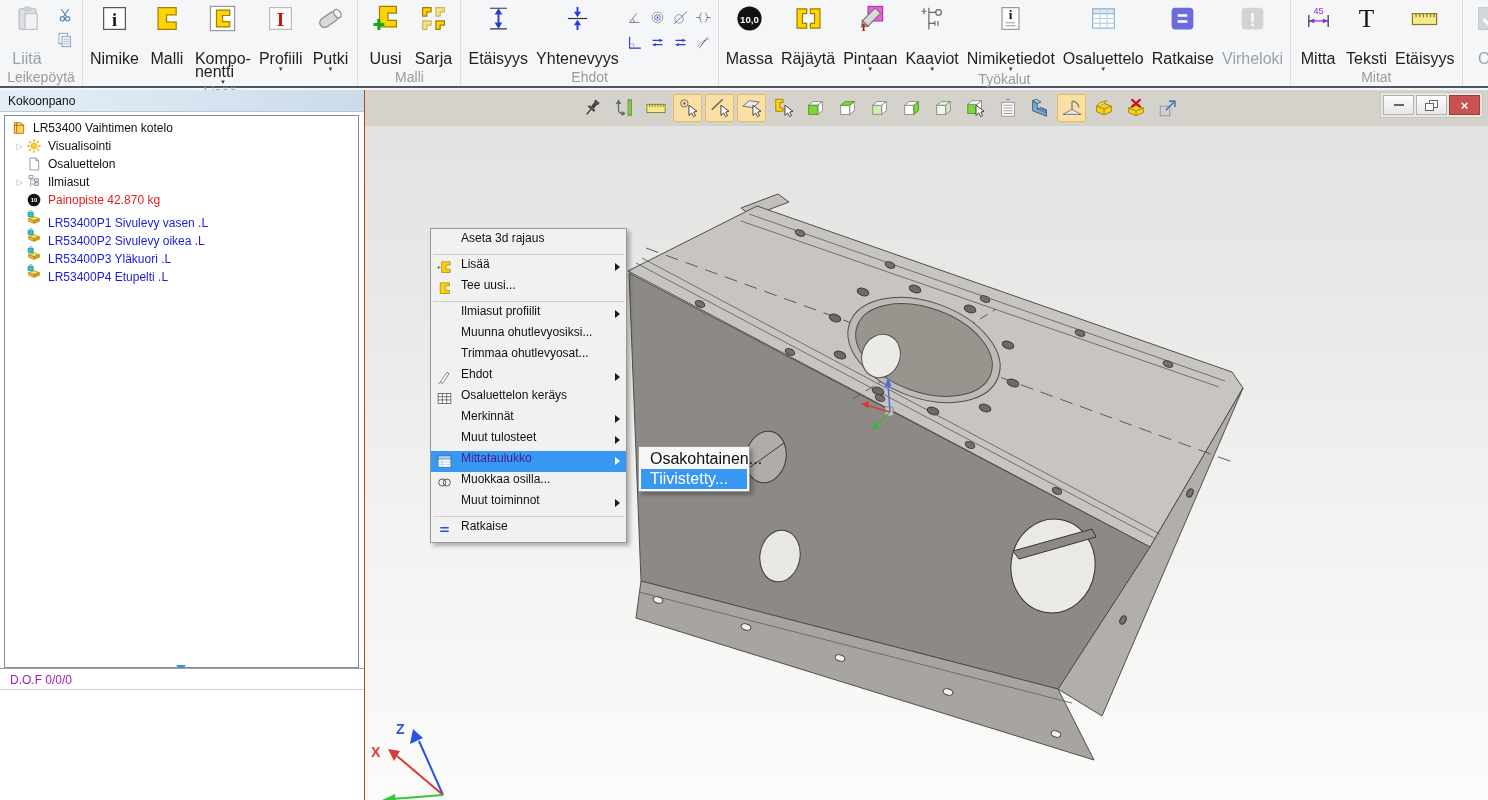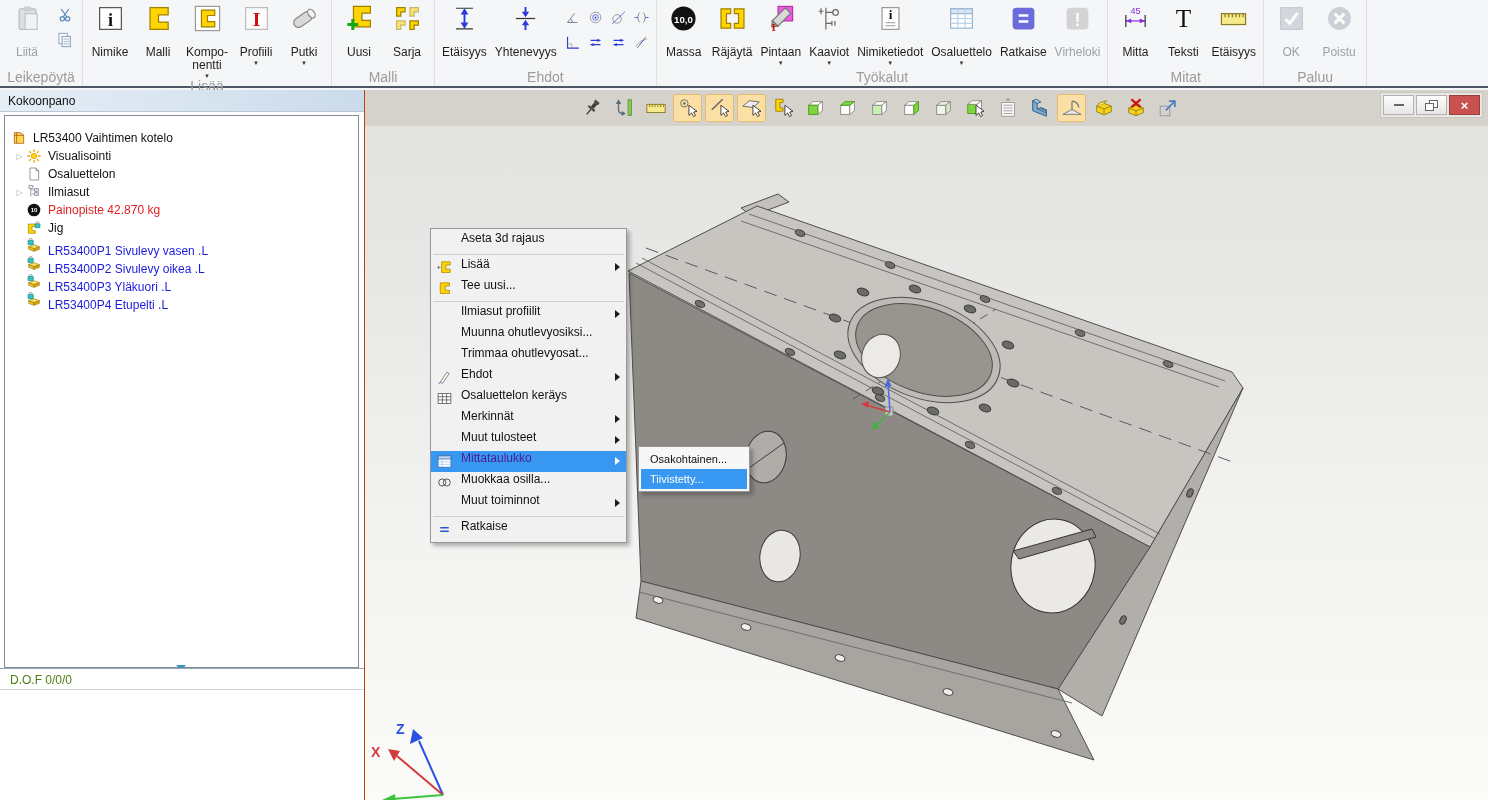--- a/index.html
+++ b/index.html
@@ -13,21 +13,21 @@
     position:absolute;left:0;top:0;width:1488px;height:88px;
     background:#f5f6f7;border-bottom:2px solid var(--ribbon-border,#4b5764);
     display:flex;align-items:stretch;box-sizing:border-box;
   }
   .rgroup{display:flex;flex-direction:column;border-right:1px solid #e0e0e0;padding:0 3px;}
   .rrow{flex:1;display:flex;align-items:flex-start;}
   .rgl{font-size:14px;color:#9b9b9b;text-align:center;height:16px;line-height:14px;}
   .rbtn{display:flex;flex-direction:column;align-items:center;min-width:40px;padding:3px 4px 0;cursor:default;}
   .ric{height:31px;display:flex;align-items:center;}
   .ric svg{width:29px;height:29px;}
-  .rlab{font-size:12px;line-height:13px;text-align:center;white-space:pre-line;color:#1e1e1e;margin-top:12px;}
+  .rlab{font-size:16px;line-height:13px;white-space:pre-line;color:#1e1e1e;margin-top:18px;}
   .rbtn.dis .rlab{color:#9aa2ab;}
   .rbtn.dis .ric{opacity:.6;filter:grayscale(55%);}
   .dd{font-size:6px;line-height:6px;color:#3a3a3a;margin-top:1px;}
   .rstack{display:flex;flex-direction:column;gap:7px;padding:6px 5px 0;}
   .rsmall{width:18px;height:18px;}
   .rsmall svg{width:18px;height:18px;}
   .rgrid{display:grid;grid-template-columns:repeat(4,23px);grid-auto-rows:25px;margin-top:5px;}
   .rgcell{display:flex;align-items:center;justify-content:center;}
   .rgcell svg{width:17px;height:17px;}
   
@@ -35,34 +35,34 @@
     position:absolute;left:0;top:90px;width:364px;height:710px;background:#ffffff;
     border-right:6px solid #c2410c;
   }
   .panel-header{
     height:22px;background:linear-gradient(to right,#e6eef6,#cbdbeb);
     border-bottom:1px solid #b9c6d4;font-size:12px;color:#111;
     padding:4px 0 0 8px;box-sizing:border-box;
   }
   .tree-box{
     position:absolute;left:4px;top:25px;width:355px;height:553px;
-    border:1px solid #7f8b97;background:#fff;overflow:hidden;padding-top:13px;box-sizing:border-box;
+    border:1px solid #7f8b97;background:#fff;overflow:hidden;padding-top:3px;box-sizing:border-box;
   }
   .trow{height:18px;display:flex;align-items:center;font-size:12px;color:#111;}
   .trow.lvl0{padding-left:6px;}
   .trow.lvl1{padding-left:8px;}
   .texp{width:13px;flex:none;font-size:8px;color:#a7b4bd;text-align:center;}
   .tico{width:17px;height:16px;flex:none;margin-right:5px;}
   .tico svg{width:16px;height:16px;}
   .c-red{color:var(--alert-red,#e02020);}
   .c-blue{color:var(--tree-blue,#1b1be0);margin-top:9px;}
   .dof-row{
     position:absolute;left:0;top:578px;width:364px;height:22px;background:#fff;
     border-top:1px solid #9aa5b0;border-bottom:1px solid #ccd3d9;
-    font-size:12px;color:#4d7c0f;padding:4px 0 0 10px;box-sizing:border-box;
+    font-size:12px;color:#a21caf;padding:4px 0 0 10px;box-sizing:border-box;
   }
   .dof-marker{
     position:absolute;left:176px;top:575px;width:0;height:0;
     border-left:5px solid transparent;border-right:5px solid transparent;
     border-top:6px solid #4596bb;
   }
   
   .viewport{
     position:absolute;left:365px;top:90px;width:1123px;height:710px;
     background:linear-gradient(180deg,#e2e3e1 0%,#e7e8e6 25%,#f2f2f1 60%,#fbfbfa 100%);
@@ -100,21 +100,21 @@
   .mi.hl{background:var(--hl,#3797f1);color:#4c1d95;}
   .marrow{position:absolute;right:6px;top:6px;width:0;height:0;
     border-left:5px solid #1c1c1c;border-top:4px solid transparent;border-bottom:4px solid transparent;}
   .mi.hl .marrow{border-left-color:#fff;}
   .msep{height:1px;background:#cfcfcf;margin:2px 2px;}
   .submenu{
     position:absolute;left:638px;top:446px;width:112px;background:#f7f7f7;
     border:1px solid #979797;box-shadow:3px 3px 4px rgba(0,0,0,.28);
     padding:2px;z-index:60;box-sizing:border-box;
   }
-  .smi{height:20px;line-height:20px;padding:0 4px 0 9px;font-size:11px;color:#111;}
+  .smi{height:20px;line-height:20px;padding:0 4px 0 9px;font-size:16px;color:#111;}
   .smi.hl{background:var(--hl,#3797f1);color:#fff;}
 </style>
 </head>
 <body>
 
 <div class="app">
 
   <div class="ribbon" id="ribbon">
       <div class="rgroup">
         <div class="rrow">
@@ -490,29 +490,20 @@
             </svg></span>
           <span class="tlabel">Ilmiasut</span>
         </div>
         <div class="trow lvl1">
           <span class="texp"></span>
           <span class="tico"><svg viewBox="0 0 24 24">
               <circle cx="12" cy="12" r="9.5" fill="#111"></circle>
               <text x="12" y="15.5" font-size="9" text-anchor="middle" fill="#fff" font-weight="bold" font-family="Liberation Sans,sans-serif">10</text>
             </svg></span>
           <span class="tlabel c-red">Painopiste 42.870 kg</span>
-        </div>
-        <div class="trow lvl1">
-          <span class="texp"></span>
-          <span class="tico"><svg viewBox="0 0 24 24">
-              <path d="M3.5 6 H14 V10 H9 V16 H14 V20 H3.5 Z" fill="#ffd400" stroke="#a08000"></path>
-              <rect x="13.5" y="5.5" width="7.5" height="6" rx="1" fill="#35c2c2" stroke="#1a8888"></rect>
-              <path d="M15.5 5.5 v-1.5 a1.8 1.8 0 0 1 3.6 0 v1.5" fill="none" stroke="#888"></path>
-            </svg></span>
-          <span class="tlabel">Jig</span>
         </div>
         <div class="trow lvl1">
           <span class="texp"></span>
           <span class="tico"><svg viewBox="0 0 24 24">
               <path d="M4 13 L12 10 L20 13 L12 16 Z" fill="#ffe066" stroke="#a08000"></path>
               <path d="M4 13 V17 L12 20 V16 Z" fill="#f0c030" stroke="#a08000"></path>
               <path d="M20 13 V17 L12 20 V16 Z" fill="#d9a40a" stroke="#a08000"></path>
               <rect x="3" y="3.5" width="8" height="6.5" rx="1" fill="#35c2c2" stroke="#1a8888"></rect>
               <path d="M5 3.5 V2.5 a2 2 0 0 1 4 0 V3.5" fill="none" stroke="#777"></path>
             </svg></span>

